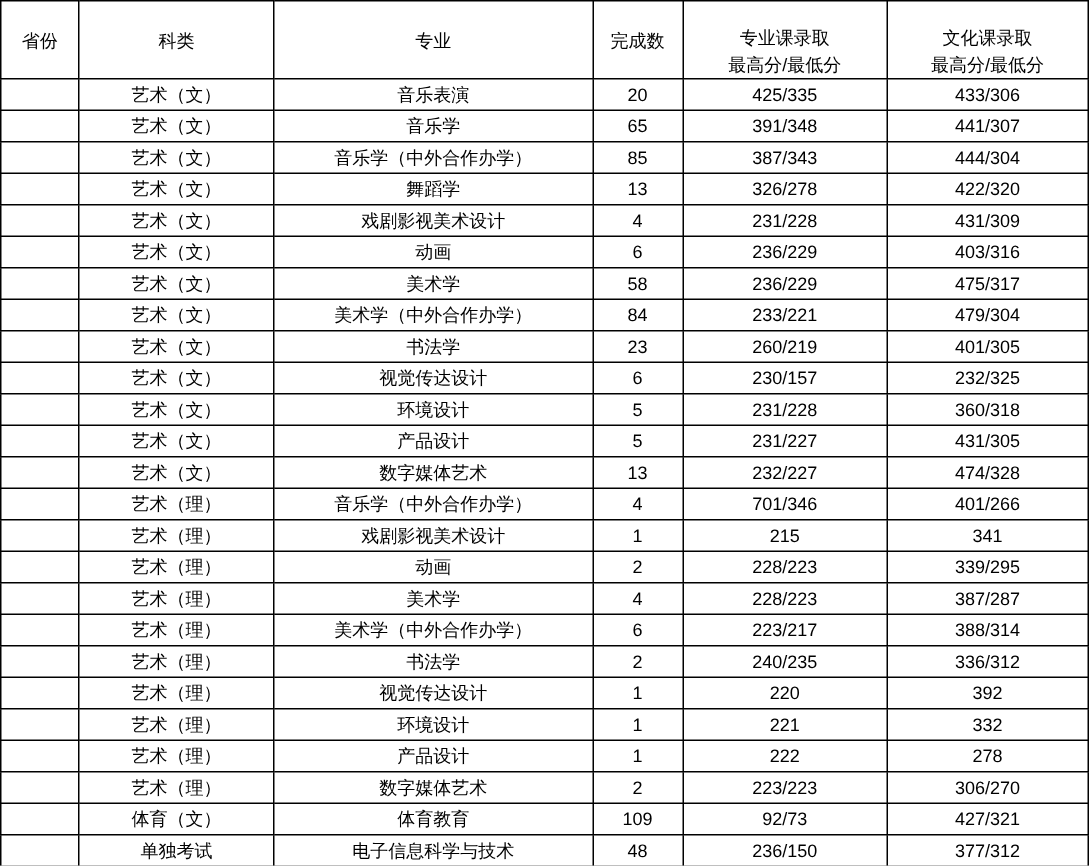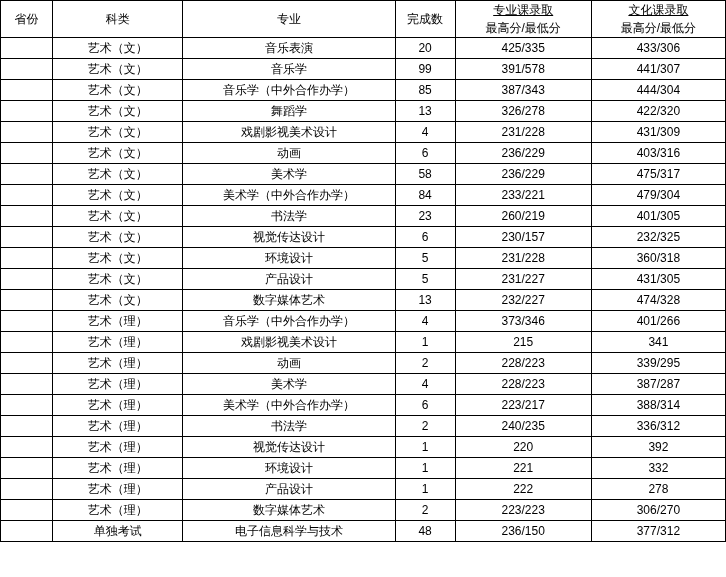--- a/index.html
+++ b/index.html
@@ -39,21 +39,21 @@
     font-weight: bold;
     font-size: 12.5px;
   }
   .col-prov { width: 52px; }
   .col-cat  { width: 130px; }
   .col-major{ width: 212px; }
   .col-num  { width: 60px; }
   .col-pro  { width: 136px; }
   .col-cul  { width: 134px; }
   .hdr-underline {
-    text-decoration: underline;
+    margin-top: 15px;
   }
 </style>
 </head>
 <body>
 
 <div class="sheet">
   <table class="grid">
     <colgroup>
       <col class="col-prov">
       <col class="col-cat">
@@ -84,22 +84,22 @@
           <td>艺术（文）</td>
           <td>音乐表演</td>
           <td>20</td>
           <td>425/335</td>
           <td>433/306</td>
         </tr>
         <tr>
           <td></td>
           <td>艺术（文）</td>
           <td>音乐学</td>
-          <td>99</td>
-          <td>391/578</td>
+          <td>65</td>
+          <td>391/348</td>
           <td>441/307</td>
         </tr>
         <tr>
           <td></td>
           <td>艺术（文）</td>
           <td>音乐学（中外合作办学）</td>
           <td>85</td>
           <td>387/343</td>
           <td>444/304</td>
         </tr>
@@ -181,21 +181,21 @@
           <td>数字媒体艺术</td>
           <td>13</td>
           <td>232/227</td>
           <td>474/328</td>
         </tr>
         <tr>
           <td></td>
           <td>艺术（理）</td>
           <td>音乐学（中外合作办学）</td>
           <td>4</td>
-          <td>373/346</td>
+          <td>701/346</td>
           <td>401/266</td>
         </tr>
         <tr>
           <td></td>
           <td>艺术（理）</td>
           <td>戏剧影视美术设计</td>
           <td>1</td>
           <td>215</td>
           <td>341</td>
         </tr>
@@ -255,20 +255,28 @@
           <td>222</td>
           <td>278</td>
         </tr>
         <tr>
           <td></td>
           <td>艺术（理）</td>
           <td>数字媒体艺术</td>
           <td>2</td>
           <td>223/223</td>
           <td>306/270</td>
+        </tr>
+        <tr>
+          <td></td>
+          <td>体育（文）</td>
+          <td>体育教育</td>
+          <td>109</td>
+          <td>92/73</td>
+          <td>427/321</td>
         </tr>
         <tr>
           <td></td>
           <td>单独考试</td>
           <td>电子信息科学与技术</td>
           <td>48</td>
           <td>236/150</td>
           <td>377/312</td>
         </tr>
       </tbody>

